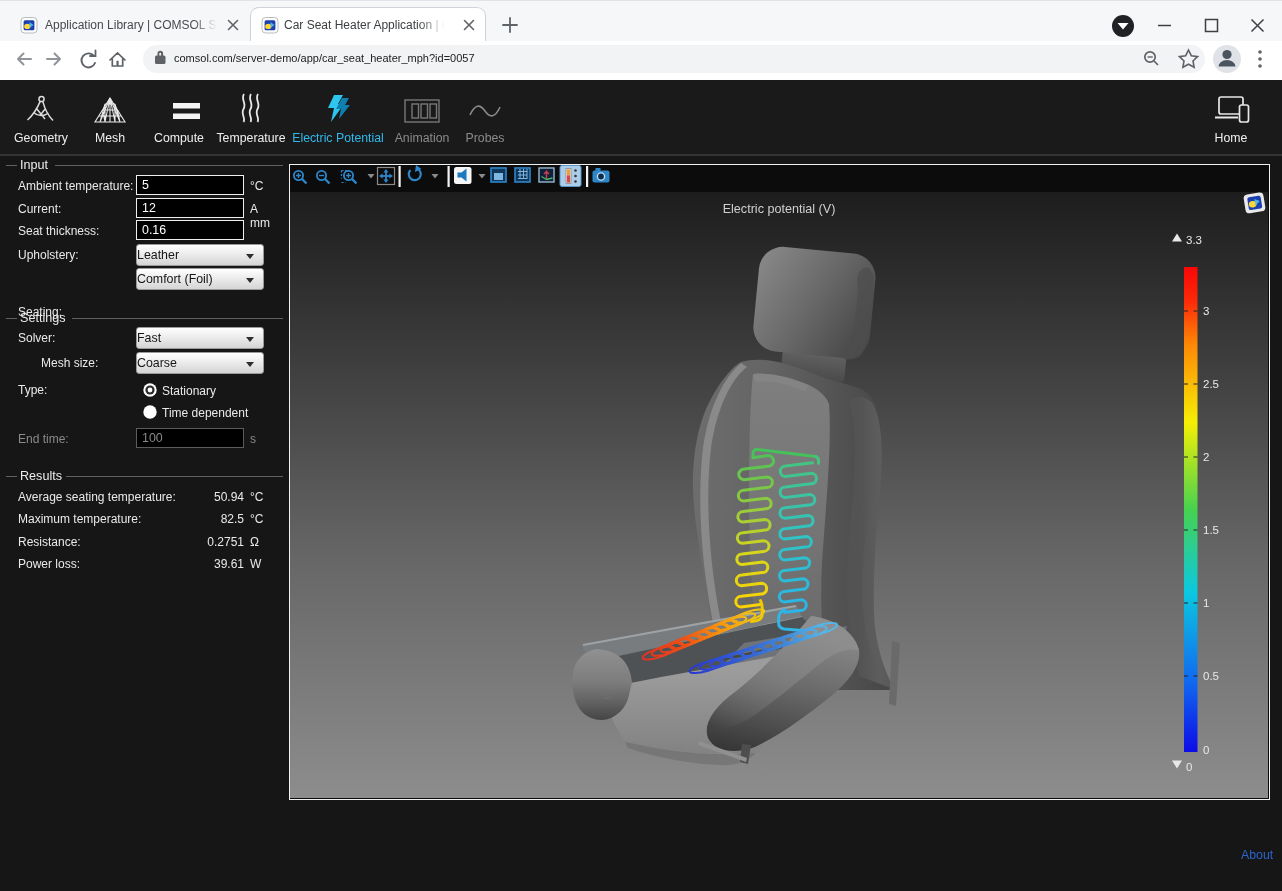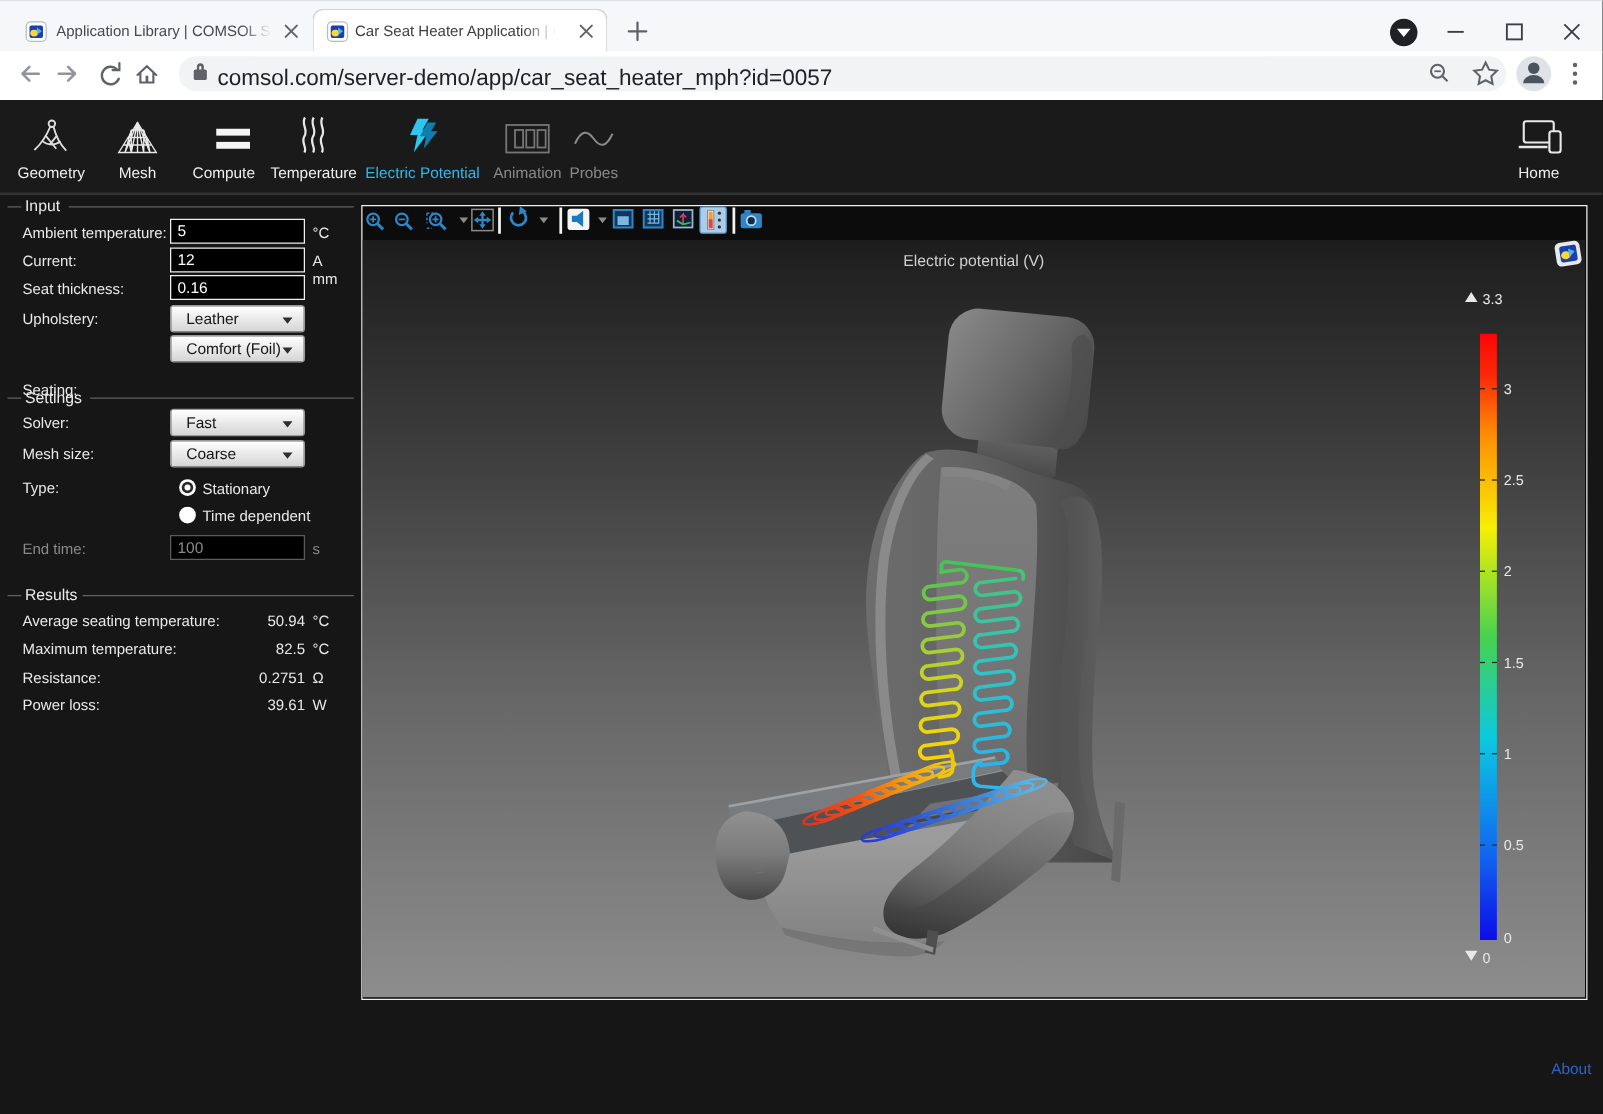--- a/index.html
+++ b/index.html
@@ -8,39 +8,39 @@
 
 #strip { position:absolute; left:0; top:0; width:1282px; height:42px; background:#f6f7f9; border-top:1px solid #e0e3e7; }
 #tab1 { position:absolute; left:8px; top:8px; width:240px; height:34px; }
 #tab1 .ttl { position:absolute; left:37px; top:10px; font-size:12px; color:#45494d; white-space:nowrap; width:178px; overflow:hidden; }
 #tab1 .fade { position:absolute; left:185px; top:8px; width:30px; height:20px; background:linear-gradient(90deg,rgba(246,247,249,0),#f6f7f9 80%); }
 #tab2 { position:absolute; left:250px; top:7px; width:236px; height:35px; background:#fff; border:1px solid #cfd3d8; border-bottom:none; border-radius:9px 9px 0 0; }
 #tab2 .ttl { position:absolute; left:33px; top:10px; font-size:12px; color:#3c4043; white-space:nowrap; width:167px; overflow:hidden; }
 #tab2 .fade { position:absolute; left:168px; top:8px; width:32px; height:20px; background:linear-gradient(90deg,rgba(255,255,255,0),#fff 80%); }
 #addr { position:absolute; left:0; top:41px; width:1282px; height:39px; background:#fff; }
 #pill { position:absolute; left:143px; top:45px; width:1062px; height:28px; border-radius:14px; background:#f1f3f4; }
-#url { position:absolute; left:174px; top:52px; font-size:18px; color:#202124; letter-spacing:0px; }
+#url { position:absolute; left:174px; top:52px; font-size:11px; color:#202124; letter-spacing:0px; }
 
 #ribbon { position:absolute; left:0; top:80px; width:1282px; height:74px; background:#1a1a1a; }
 #ribline { position:absolute; left:0; top:154px; width:1282px; height:2px; background:#333; }
 .ritem { position:absolute; top:0; text-align:center; }
 .ritem .ric { height:36px; margin-top:13px; }
 .ritem .rlb { font-size:12.3px; color:#efefef; margin-top:2px; }
 .ritem.dis .rlb { color:#8a8a8a; }
 .ritem.sel .rlb { color:#2fb9ec; }
 
 #side { position:absolute; left:0; top:0; width:289px; height:891px; color:#e9e9e9; font-size:12px; }
 .legend { position:absolute; left:0; width:289px; height:14px;text-align:center; }
 .legend .t { position:absolute; left:20px; top:0; font-size:12.6px; color:#ececec; }
 .legend .l1 { position:absolute; left:6px; top:7px; width:11px; height:1px; background:#606060; }
 .legend .l2 { position:absolute; top:7px; height:1px; background:#606060; right:6px; }
 .flabel { position:absolute; left:18px; white-space:nowrap; }
 .funit { position:absolute; left:250px; }
 .tin { position:absolute; left:136px; width:108px; height:20px; background:#000; border:1px solid #efefef; color:#fff; font-size:12.4px; font-family:"Liberation Sans",sans-serif; padding:0 0 0 5px; line-height:18px; }
-.combo { position:absolute; left:136px; width:108px; height:22px; background:linear-gradient(#ffffff,#d5d5d5); border:1px solid #9a9a9a; border-radius:3px; color:#161616; font-size:12.4px; line-height:20px; padding-left:12px; }
+.combo { position:absolute; left:136px; width:128px; height:22px; background:linear-gradient(#ffffff,#d5d5d5); border:1px solid #9a9a9a; border-radius:3px; color:#161616; font-size:12.4px; line-height:20px; padding-left:0; }
 .combo:after { content:""; position:absolute; right:9px; top:9px; border-left:4px solid transparent; border-right:4px solid transparent; border-top:5.5px solid #2e2e2e; }
 .rval { position:absolute; width:100px; text-align:right; left:144px; }
 .dis2 { color:#8a8a8a; }
 
 #frame { position:absolute; left:289px; top:164px; width:981px; height:636px; border:1.5px solid #f0f0f0; background:#0c0c0c; }
 #gtb { position:absolute; left:0; top:0; width:978px; height:27px; }
 </style>
 </head>
 <body>
 <div id="strip"></div>
@@ -154,21 +154,21 @@
           <g stroke="#787878" stroke-width="1.4" fill="none">
             <rect x="2" y="2" width="34" height="22"></rect>
             <rect x="9" y="6" width="6.5" height="14"></rect>
             <rect x="18" y="6" width="6.5" height="14"></rect>
             <rect x="27" y="6" width="6.5" height="14"></rect>
             <path d="M5.5,4 v0 M5.5,9 v0 M5.5,14 v0 M5.5,19 v0" stroke-width="2" stroke-dasharray="0.5 4.5"></path>
           </g>
         </svg></div>
   <div class="rlb">Animation</div>
 </div>
-<div class="ritem dis" style="left:450px;width:50px;">
+<div class="ritem dis" style="left:460px;width:50px;">
   <div class="ric" style="padding-top:8px;"><svg width="36" height="20" viewBox="0 0 36 20">
           <path d="M3,14 C8,3 13,3 18,10 C23,17 28,17 33,6" stroke="#8a8a8a" stroke-width="1.6" fill="none"></path>
         </svg></div>
   <div class="rlb">Probes</div>
 </div>
 <div class="ritem" style="left:1203px;width:56px;">
   <div class="ric"><svg width="40" height="36" viewBox="0 0 40 36">
           <g stroke="#e8e8e8" stroke-width="1.7" fill="none">
             <rect x="8" y="4" width="24" height="17" rx="2"></rect>
             <path d="M4,24.5 L27,24.5" stroke-width="2"></path>
@@ -198,21 +198,21 @@
     <div class="combo" style="top:244px;">Leather</div>
   <div class="flabel" style="top:272px;margin-top:33px;">Seating:</div>
     <div class="combo" style="top:268px;">Comfort (Foil)</div>
   <div class="legend" style="top:311px;">
       <span class="l1"></span>
       <span class="t">Settings</span>
       <span class="l2" style="left:72px;"></span>
     </div>
   <div class="flabel" style="top:331px;">Solver:</div>
     <div class="combo" style="top:327px;">Fast</div>
-  <div class="flabel" style="top:356px;">Mesh size:</div>
+  <div class="flabel" style="top:356px;margin-left:23px;">Mesh size:</div>
     <div class="combo" style="top:352px;">Coarse</div>
   <div class="flabel" style="top:383px;">Type:</div>
   <svg class="abs" style="left:143px;top:383px;" width="15" height="15">
       <circle cx="7" cy="7" r="6.7" fill="#fff"></circle>
       <circle cx="7" cy="7" r="4.6" fill="#2b2b2b"></circle>
       <circle cx="7" cy="7" r="2.4" fill="#fff"></circle>
     </svg>
   <div class="flabel" style="left:162px;top:384px;">Stationary</div>
   <svg class="abs" style="left:143px;top:405px;" width="15" height="15">
       <circle cx="7" cy="7" r="6.7" fill="#fff"></circle>

